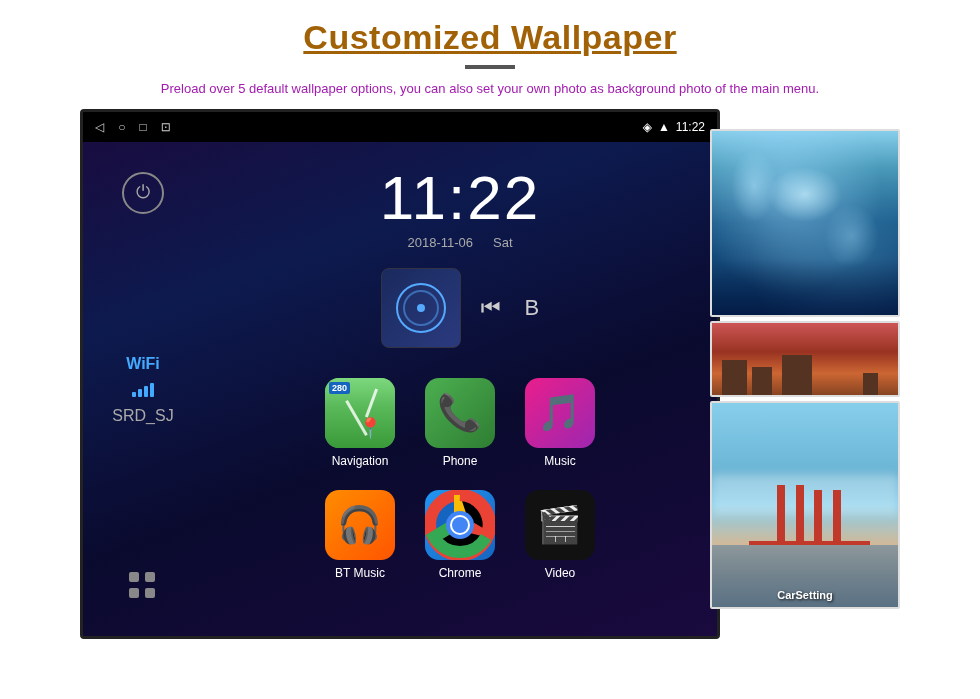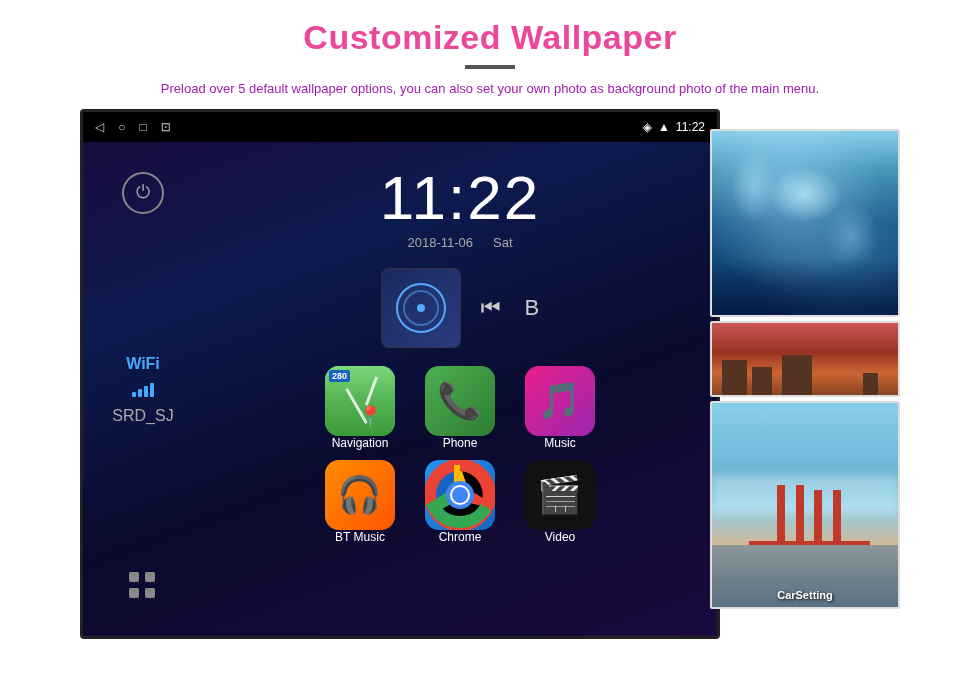--- a/index.html
+++ b/index.html
@@ -12,22 +12,23 @@
     }
 
     
     .header {
       text-align: center;
       padding: 18px 80px 10px;
     }
     .header h1 {
       font-size: 34px;
       font-weight: 900;
-      color: #ec4899;
+      color: #a16207;
       letter-spacing: 0.5px;
+      text-decoration: underline;
     }
     .header .divider {
       width: 50px;
       height: 4px;
       background: #555;
       margin: 8px auto 10px;
     }
     .header p {
       font-size: 13px;
       color: #a21caf;
@@ -229,21 +230,23 @@
       display: grid;
       grid-template-columns: repeat(3, 90px);
       gap: 10px;
       padding: 10px;
       justify-content: center;
     }
     .app-item {
       display: flex;
       flex-direction: column;
       align-items: center;
+      gap: 6px;
       cursor: pointer;
+      margin-top: 12px;
     }
     .app-icon {
       width: 70px;
       height: 70px;
       border-radius: 14px;
       display: flex;
       align-items: center;
       justify-content: center;
       font-size: 30px;
       overflow: hidden;

